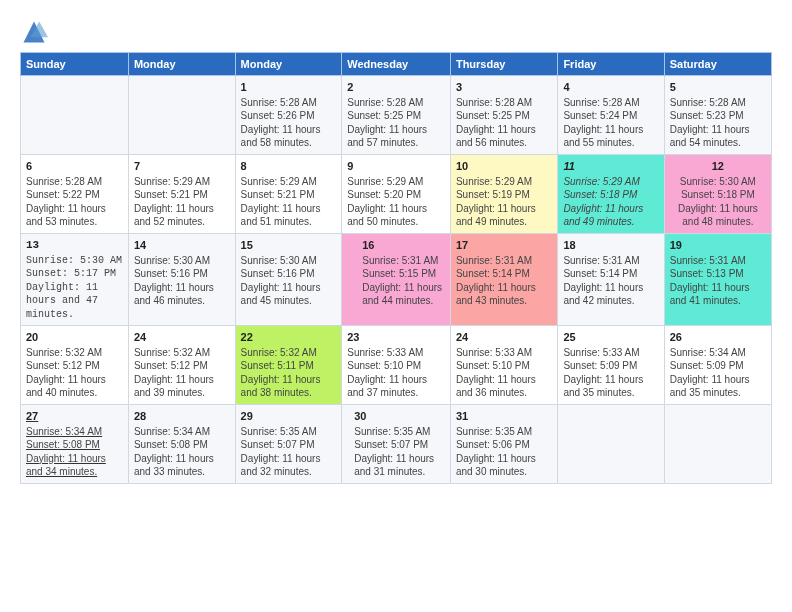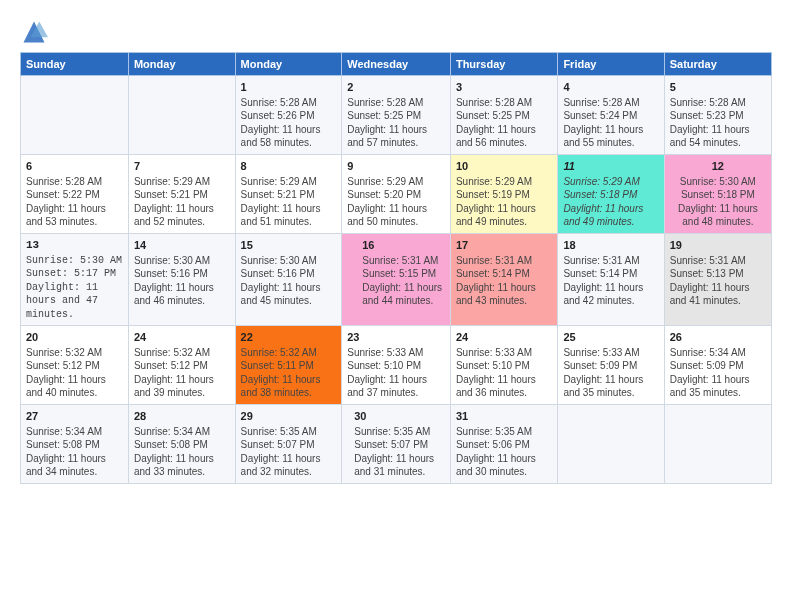--- a/index.html
+++ b/index.html
@@ -248,41 +248,41 @@
             <div class="day-info" style="white-space: pre-line;">Sunrise: 5:31 AM
 Sunset: 5:14 PM
 Daylight: 11 hours and 43 minutes.</div>
           </td>
           <td style="background: rgb(245, 247, 250);">
             <span class="day-num">18</span>
             <div class="day-info" style="white-space: pre-line;">Sunrise: 5:31 AM
 Sunset: 5:14 PM
 Daylight: 11 hours and 42 minutes.</div>
           </td>
-          <td style="background: #e5e5e5;">
+          <td style="background: #5eead4;">
             <span class="day-num">19</span>
             <div class="day-info" style="white-space: pre-line;">Sunrise: 5:31 AM
 Sunset: 5:13 PM
 Daylight: 11 hours and 41 minutes.</div>
           </td>
         </tr>
         <tr>
           <td style="background: rgb(255, 255, 255);">
             <span class="day-num">20</span>
             <div class="day-info" style="white-space: pre-line;">Sunrise: 5:32 AM
 Sunset: 5:12 PM
 Daylight: 11 hours and 40 minutes.</div>
           </td>
           <td style="background: rgb(255, 255, 255);">
             <span class="day-num">24</span>
             <div class="day-info" style="white-space: pre-line;">Sunrise: 5:32 AM
 Sunset: 5:12 PM
 Daylight: 11 hours and 39 minutes.</div>
           </td>
-          <td style="background: #f97316;">
+          <td style="background: #bef264;">
             <span class="day-num">22</span>
             <div class="day-info" style="white-space: pre-line;">Sunrise: 5:32 AM
 Sunset: 5:11 PM
 Daylight: 11 hours and 38 minutes.</div>
           </td>
           <td style="background: rgb(255, 255, 255); margin-top: 16px;">
             <span class="day-num">23</span>
             <div class="day-info" style="white-space: pre-line;">Sunrise: 5:33 AM
 Sunset: 5:10 PM
 Daylight: 11 hours and 37 minutes.</div>
@@ -300,21 +300,21 @@
 Daylight: 11 hours and 35 minutes.</div>
           </td>
           <td style="background: rgb(255, 255, 255);">
             <span class="day-num">26</span>
             <div class="day-info" style="white-space: pre-line;">Sunrise: 5:34 AM
 Sunset: 5:09 PM
 Daylight: 11 hours and 35 minutes.</div>
           </td>
         </tr>
         <tr>
-          <td style="background: rgb(245, 247, 250);">
+          <td style="background: rgb(245, 247, 250); text-decoration: underline;">
             <span class="day-num">27</span>
             <div class="day-info" style="white-space: pre-line;">Sunrise: 5:34 AM
 Sunset: 5:08 PM
 Daylight: 11 hours and 34 minutes.</div>
           </td>
           <td style="background: rgb(245, 247, 250);">
             <span class="day-num">28</span>
             <div class="day-info" style="white-space: pre-line;">Sunrise: 5:34 AM
 Sunset: 5:08 PM
 Daylight: 11 hours and 33 minutes.</div>

